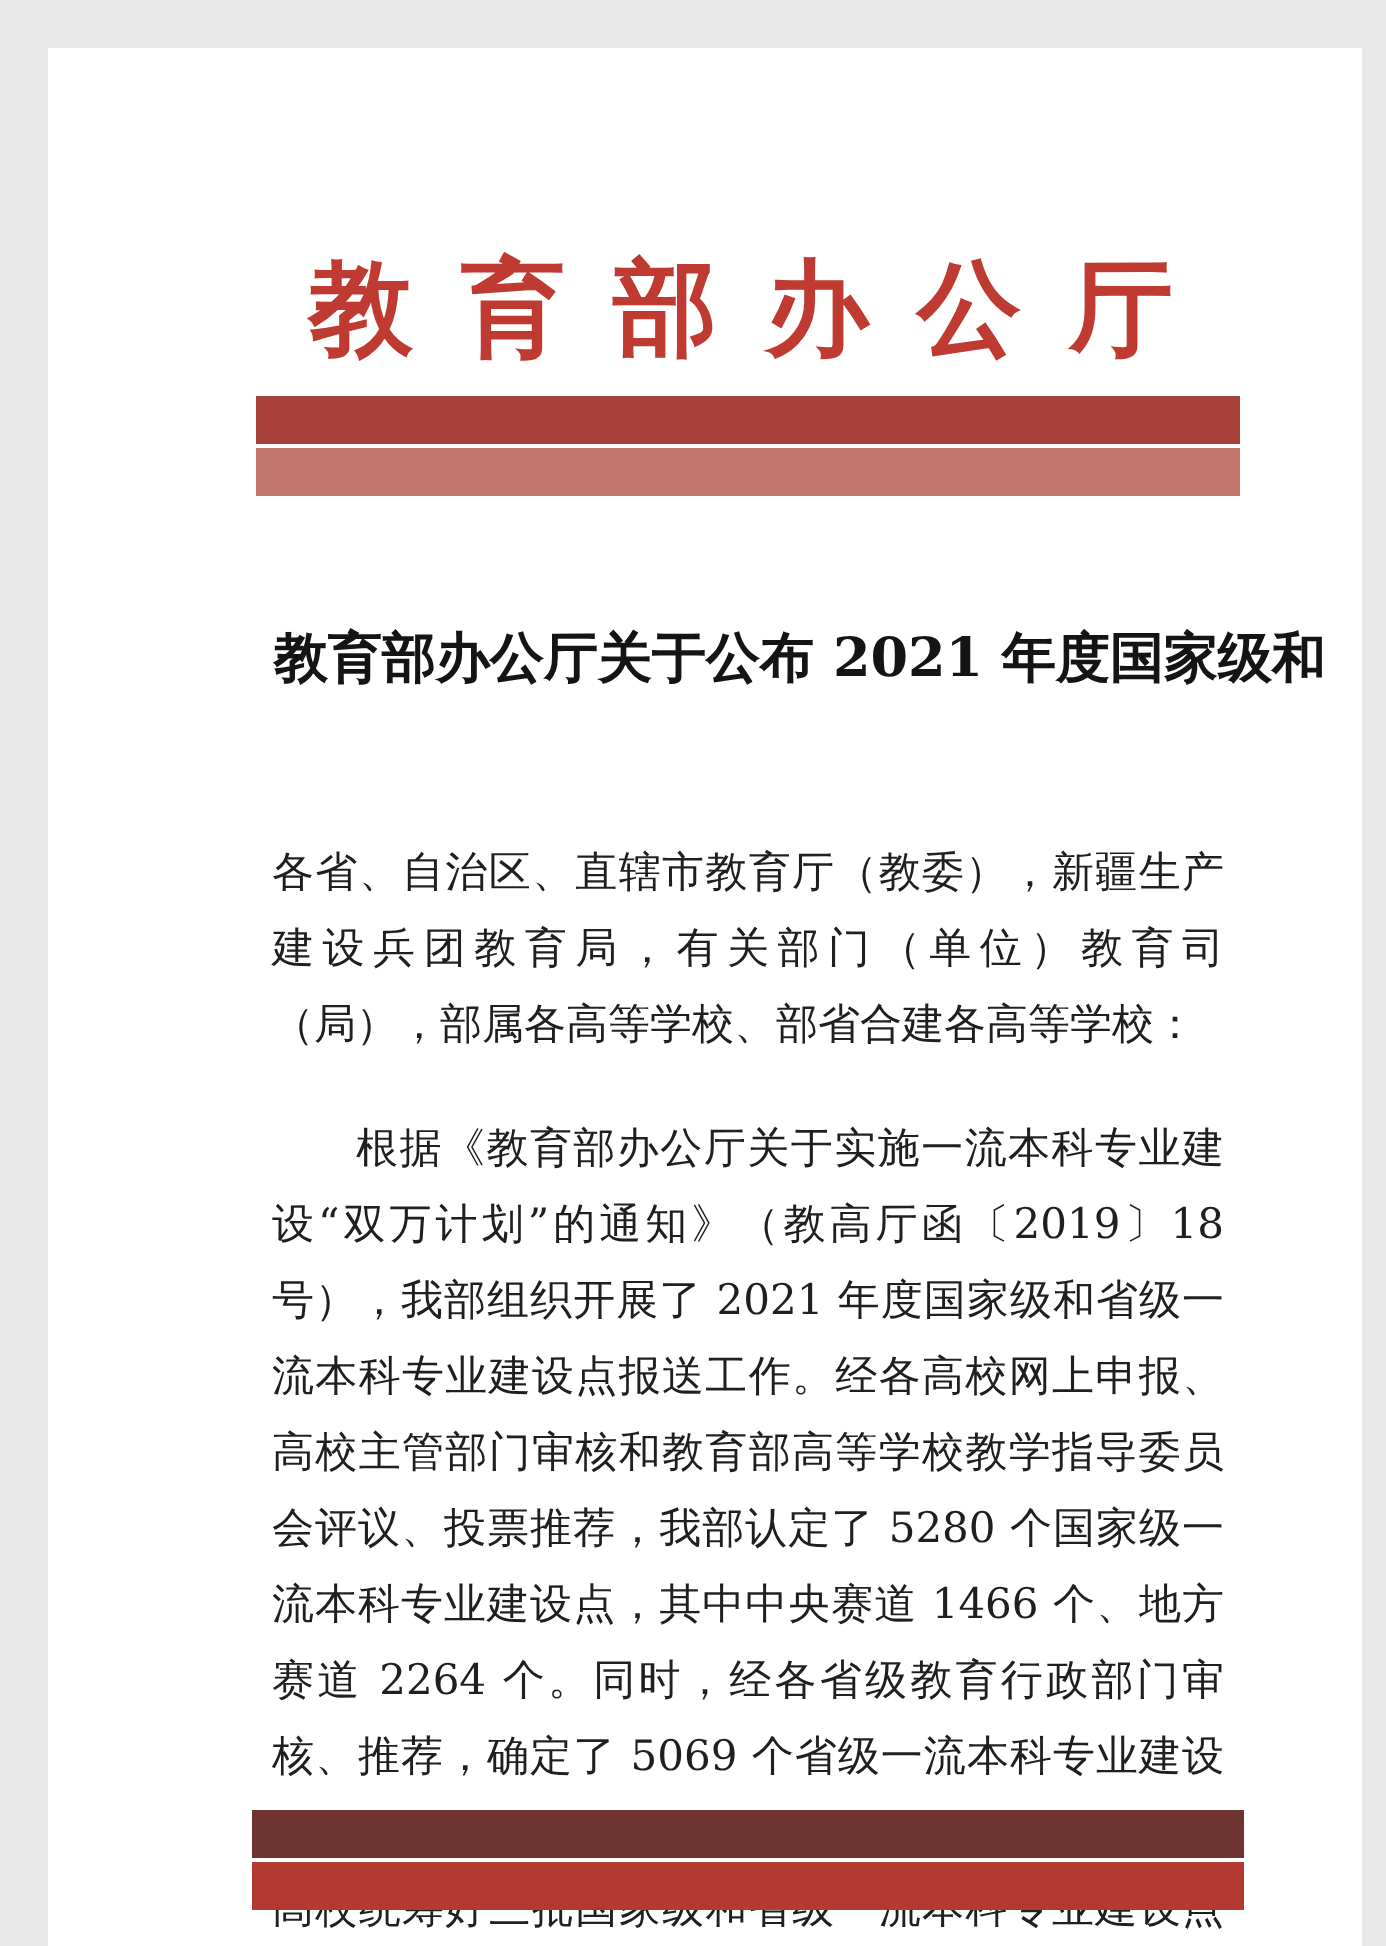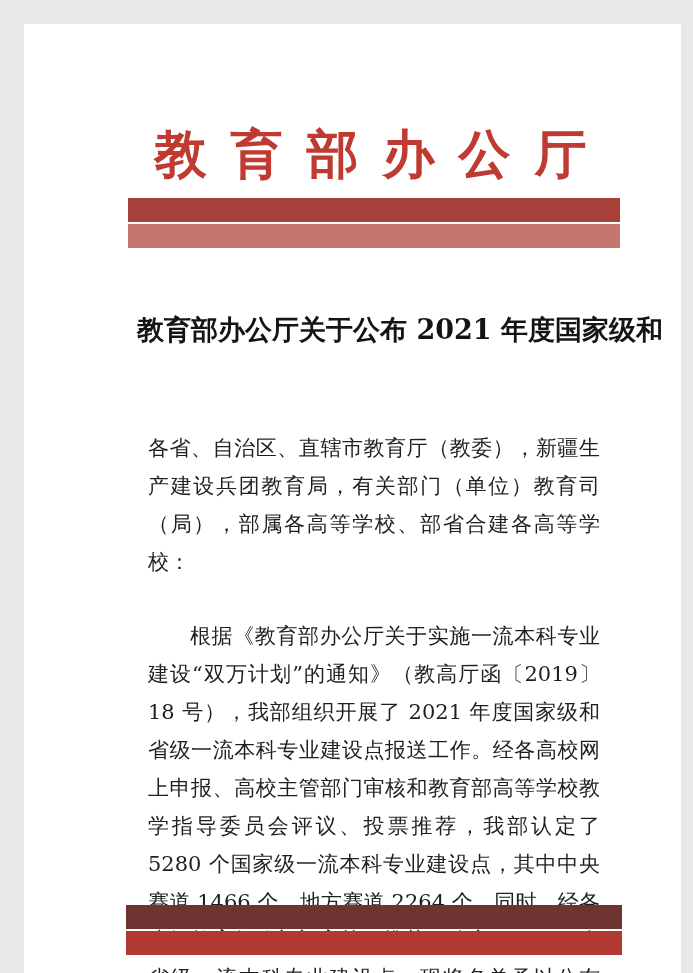--- a/index.html
+++ b/index.html
@@ -74,21 +74,21 @@
   .doc-body {
     position: absolute;
     top: 369px;
     left: 88px;
     width: 524px;
     font-size: 21px;
     line-height: 38px;
     color: #1f1f1f;
     text-align: justify;
   }
-  .doc-body p { margin: 12px; }
+  .doc-body p { margin: 0; }
   .doc-body .indent { text-indent: 2em; }
   .attachment-line {
     text-indent: 2em;
     margin-top: 28px !important;
     text-align: left;
   }
 
   
   .footer-divider {
     position: absolute;

